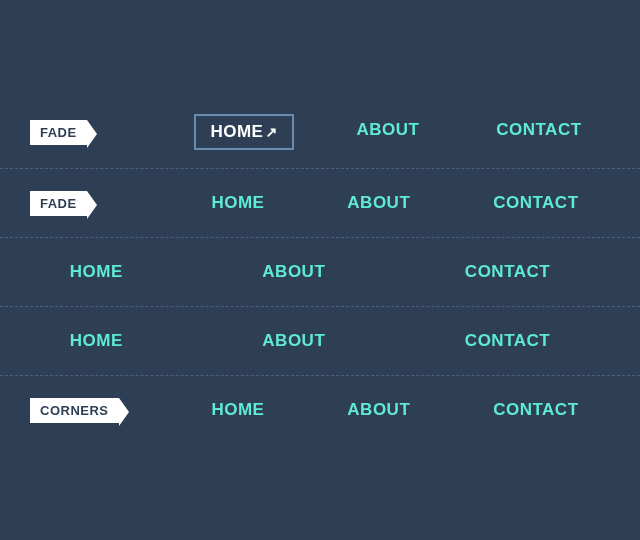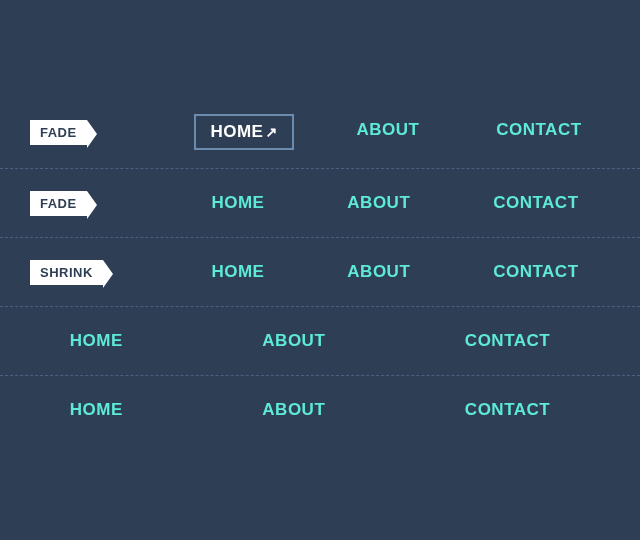--- a/index.html
+++ b/index.html
@@ -111,36 +111,36 @@
       <div class="label-col">
         <div class="nav-label">FADE</div>
       </div>
       <div class="nav-items">
         <div class="nav-item">HOME</div>
         <div class="nav-item">ABOUT</div>
         <div class="nav-item">CONTACT</div>
       </div>
     </div>
     <div class="nav-row">
-      <div class="label-col">
-        <div class="nav-label">SHRINK</div>
-      </div>
       <div class="nav-items">
         <div class="nav-item">HOME</div>
         <div class="nav-item">ABOUT</div>
         <div class="nav-item">CONTACT</div>
       </div>
     </div>
     <div class="nav-row">
       <div class="nav-items">
         <div class="nav-item">HOME</div>
         <div class="nav-item">ABOUT</div>
         <div class="nav-item">CONTACT</div>
       </div>
     </div>
     <div class="nav-row">
+      <div class="label-col">
+        <div class="nav-label">CORNERS</div>
+      </div>
       <div class="nav-items">
         <div class="nav-item">HOME</div>
         <div class="nav-item">ABOUT</div>
         <div class="nav-item">CONTACT</div>
       </div>
     </div>
   </div>
 
 </body></html>

